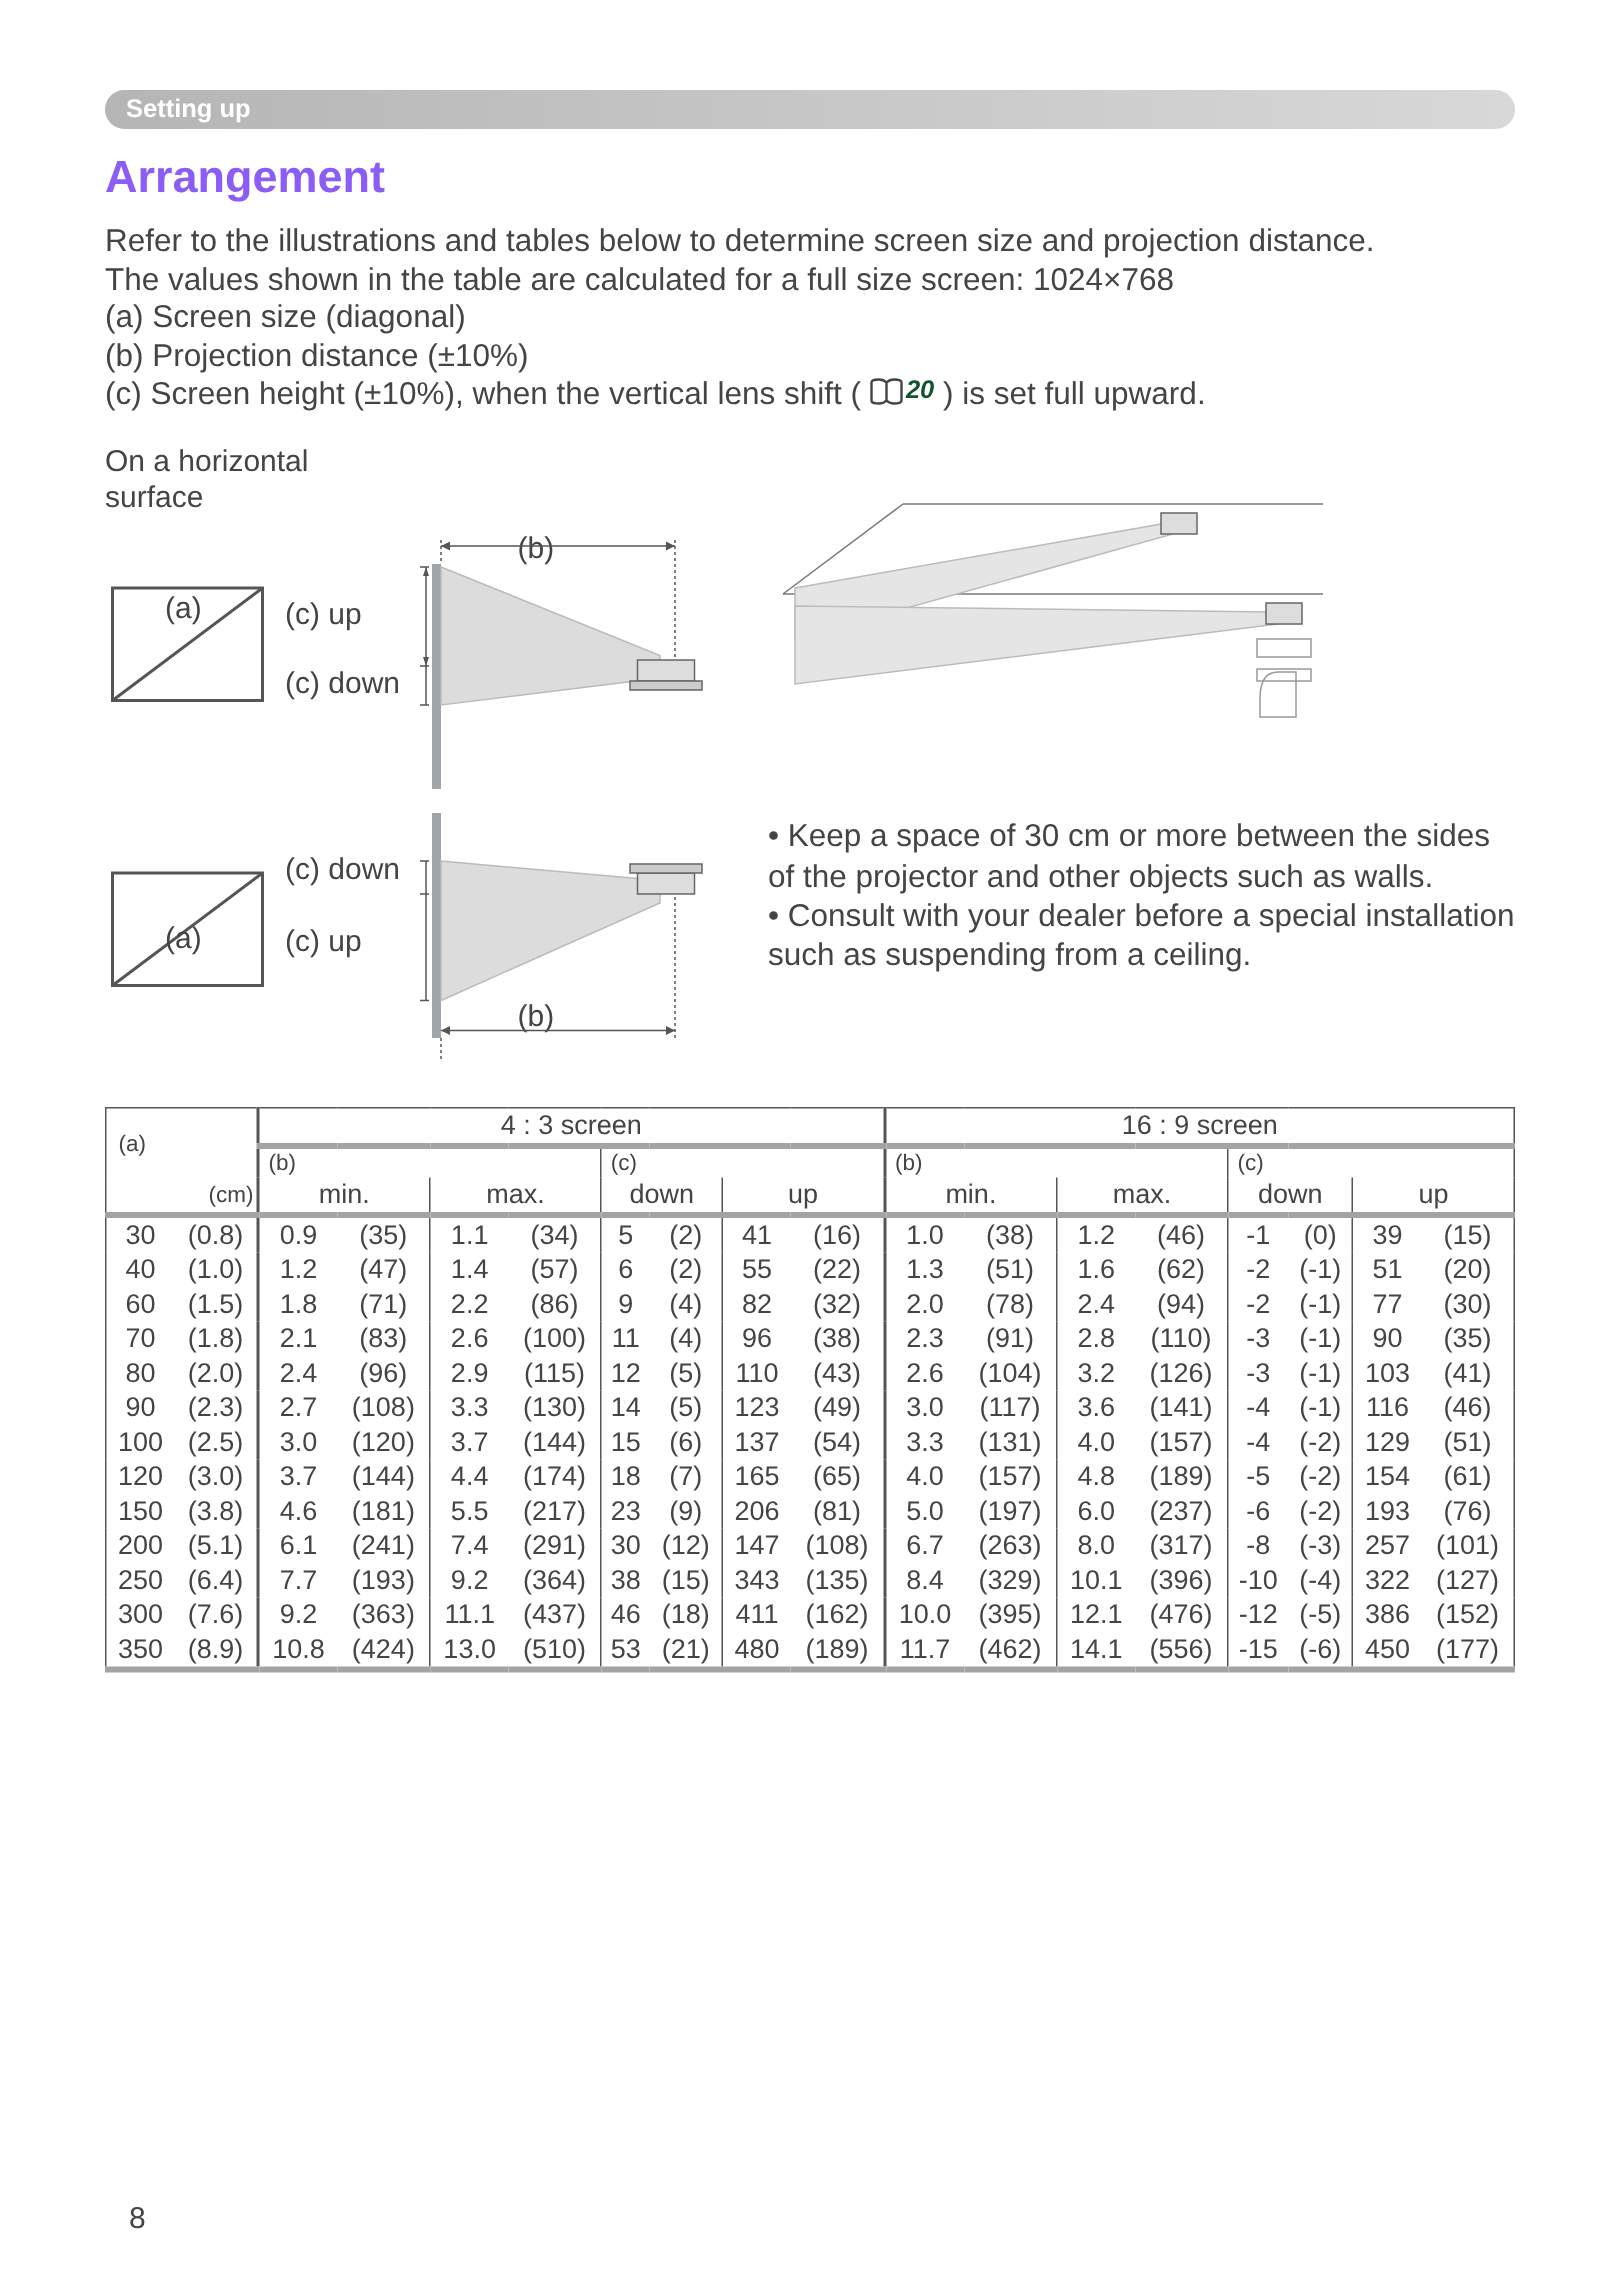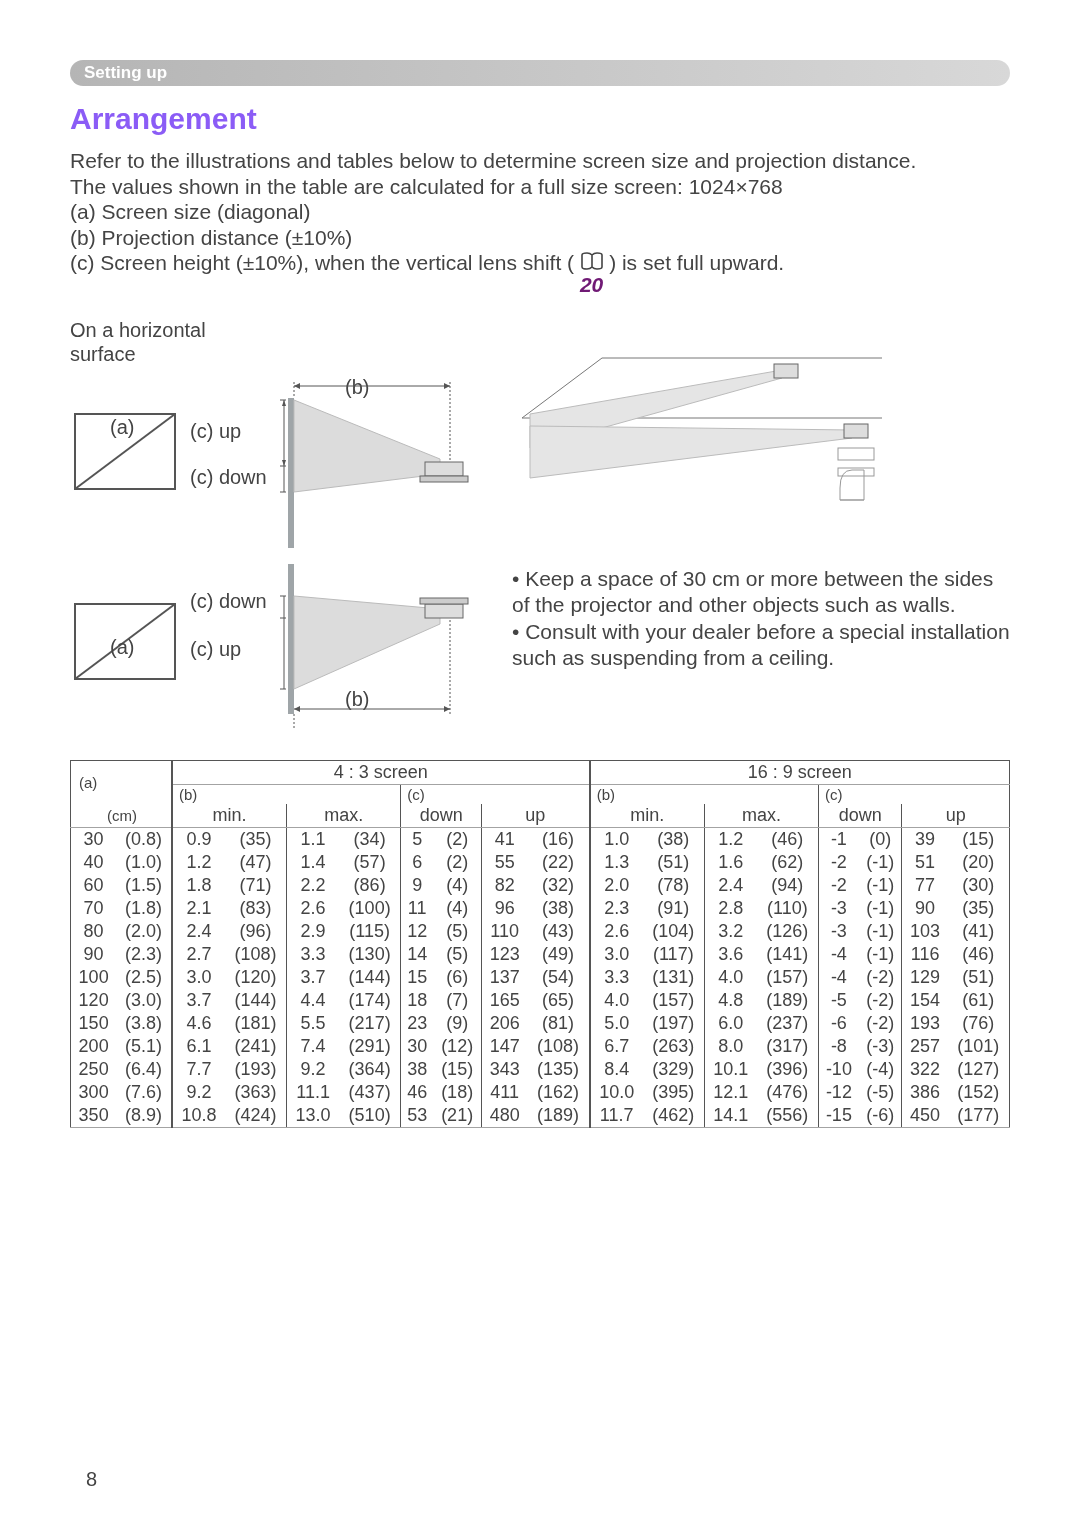--- a/index.html
+++ b/index.html
@@ -31,21 +31,21 @@
     color: #8b5cf6;
   }
   .intro {
     font-size: 21px;
     line-height: 1.22;
     color: #444;
     margin-bottom: 20px;
   }
   .manual-icon {
     display: inline-flex; align-items: center; gap: 2px;
-    font-style: italic; font-weight: bold; font-size: 21px; color: #701a75; flex-direction: column;
+    font-style: italic; font-weight: bold; font-size: 17px; color: #14532d;
   }
   .manual-icon svg { width: 22px; height: 18px; }
 
   .middle {
     display: flex;
     gap: 22px;
     margin-top: 20px;
   }
   .left-col { width: 420px; }
   .right-col { flex: 1; }
@@ -68,21 +68,21 @@
     margin-top: 26px;
   }
   table.proj th, table.proj td {
     font-weight: normal;
     text-align: center;
     padding: 1px 2px;
     color: #444;
   }
   .br { border-right: 1px solid #555; }
   .br2 { border-right: 2px solid #555; }
-  .bb { border-bottom: 1px solid #a3a3a3; }
+  .bb { border-bottom: 4px solid #a3a3a3; }
   .bt { border-top: 1px solid #555; }
   .bl { border-left: 1px solid #555; }
   .num-main { text-align: right; padding-right: 2px; }
   .num-paren { text-align: right; padding-right: 6px; }
   .sz-main { text-align: right; padding-right: 2px; }
   .sz-paren { text-align: right; padding-right: 4px; }
   .hdr-small { font-size: 15px; }
   .row td { white-space: nowrap; }
   .page-num {
     position: absolute; bottom: 36px; left: 86px; font-size: 20px; color: #444;
@@ -209,21 +209,21 @@
         <th colspan="8" class="bt br2 bb">4 : 3 screen</th>
         <th colspan="8" class="bt br bb">16 : 9 screen</th>
       </tr>
       <tr>
         <th colspan="4" class="br hdr-small" style="text-align:left;padding-left:6px;">(b)</th>
         <th colspan="4" class="br2 hdr-small" style="text-align:left;padding-left:6px;">(c)</th>
         <th colspan="4" class="br hdr-small" style="text-align:left;padding-left:6px;">(b)</th>
         <th colspan="4" class="br hdr-small" style="text-align:left;padding-left:6px;">(c)</th>
       </tr>
       <tr>
-        <th colspan="2" class="bl br2 bb hdr-small" style="text-align:center;padding-left:4px;">(cm)</th>
+        <th colspan="2" class="bl br2 bb hdr-small" style="text-align:right;padding-left:4px;">(cm)</th>
         <th colspan="2" class="br bb">min.</th>
         <th colspan="2" class="br bb">max.</th>
         <th colspan="2" class="br bb">down</th>
         <th colspan="2" class="br2 bb">up</th>
         <th colspan="2" class="br bb">min.</th>
         <th colspan="2" class="br bb">max.</th>
         <th colspan="2" class="br bb">down</th>
         <th colspan="2" class="br bb">up</th>
       </tr>
     </thead>

